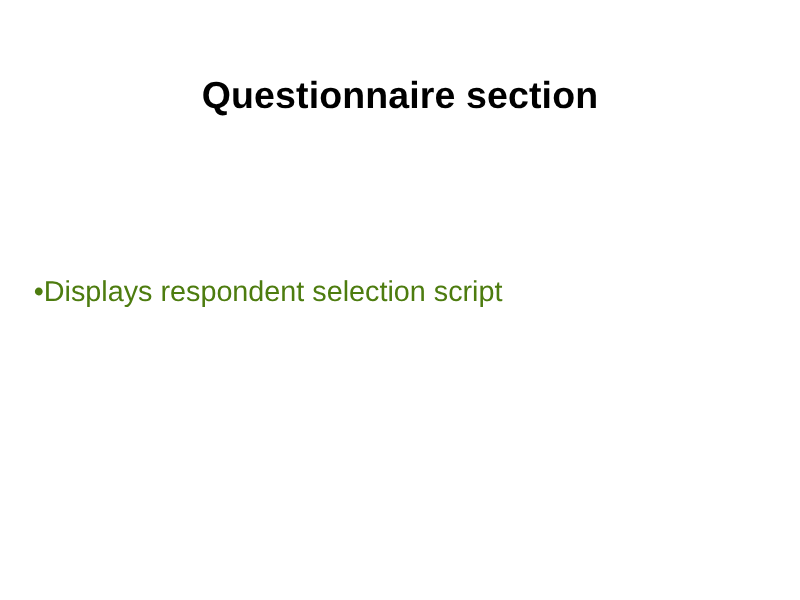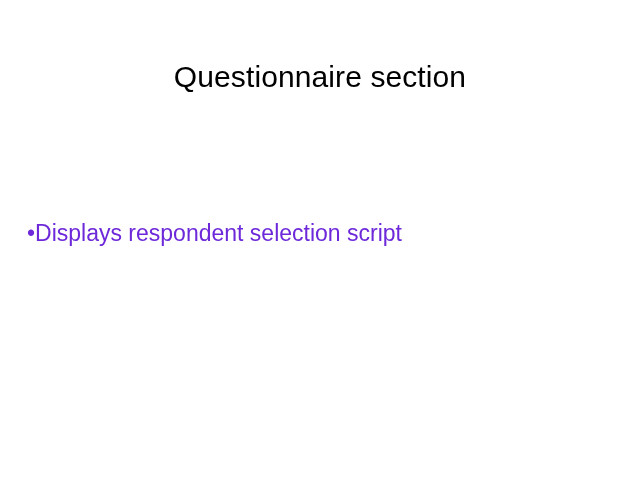--- a/index.html
+++ b/index.html
@@ -21,35 +21,35 @@
     background: #ffffff;
   }
   .slide-title {
     position: absolute;
     left: 0;
     top: 38px;
     width: 640px;
     text-align: center;
     font-size: 30px;
     line-height: 38px;
-    font-weight: normal;
+    font-weight: bold;
     letter-spacing: 0.1px;
     color: #000000;
     white-space: nowrap;
   }
   .slide-body {
     position: absolute;
     left: 27px;
     top: 196px;
     width: 586px;
   }
   .bullet-line {
     font-size: 23px;
     line-height: 29px;
-    color: #6d28d9;
+    color: #4d7c0f;
     text-indent: 0;
     white-space: normal;
   }
   .bullet-mark {
     font-size: 23px;
     line-height: 29px;
   }
 </style>
 </head>
 <body>

